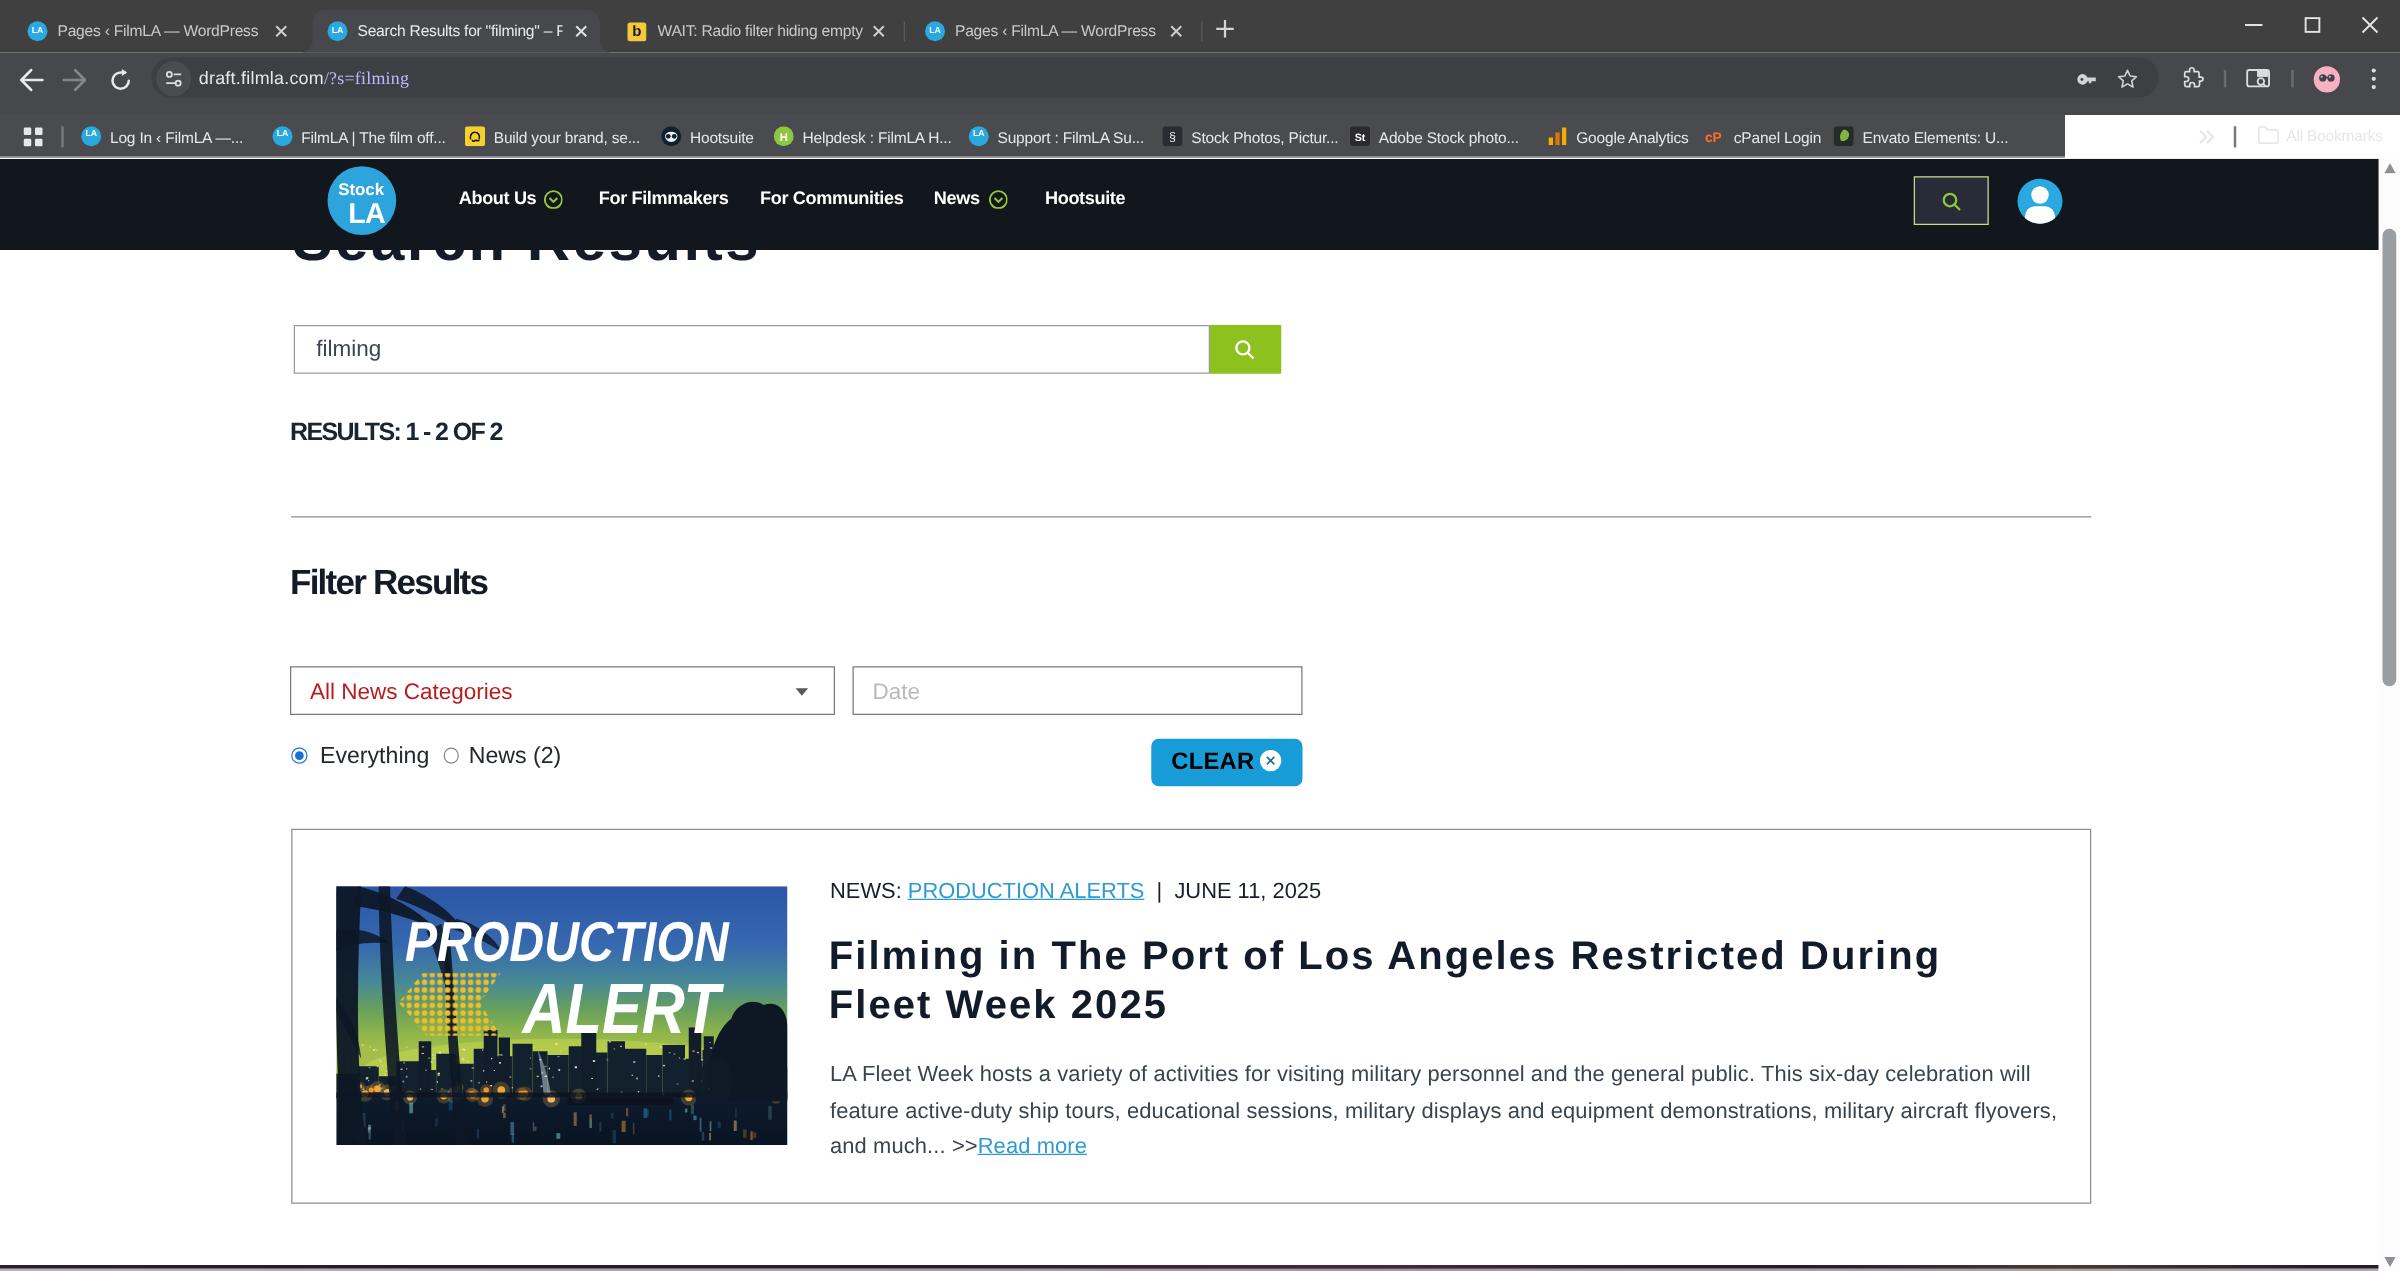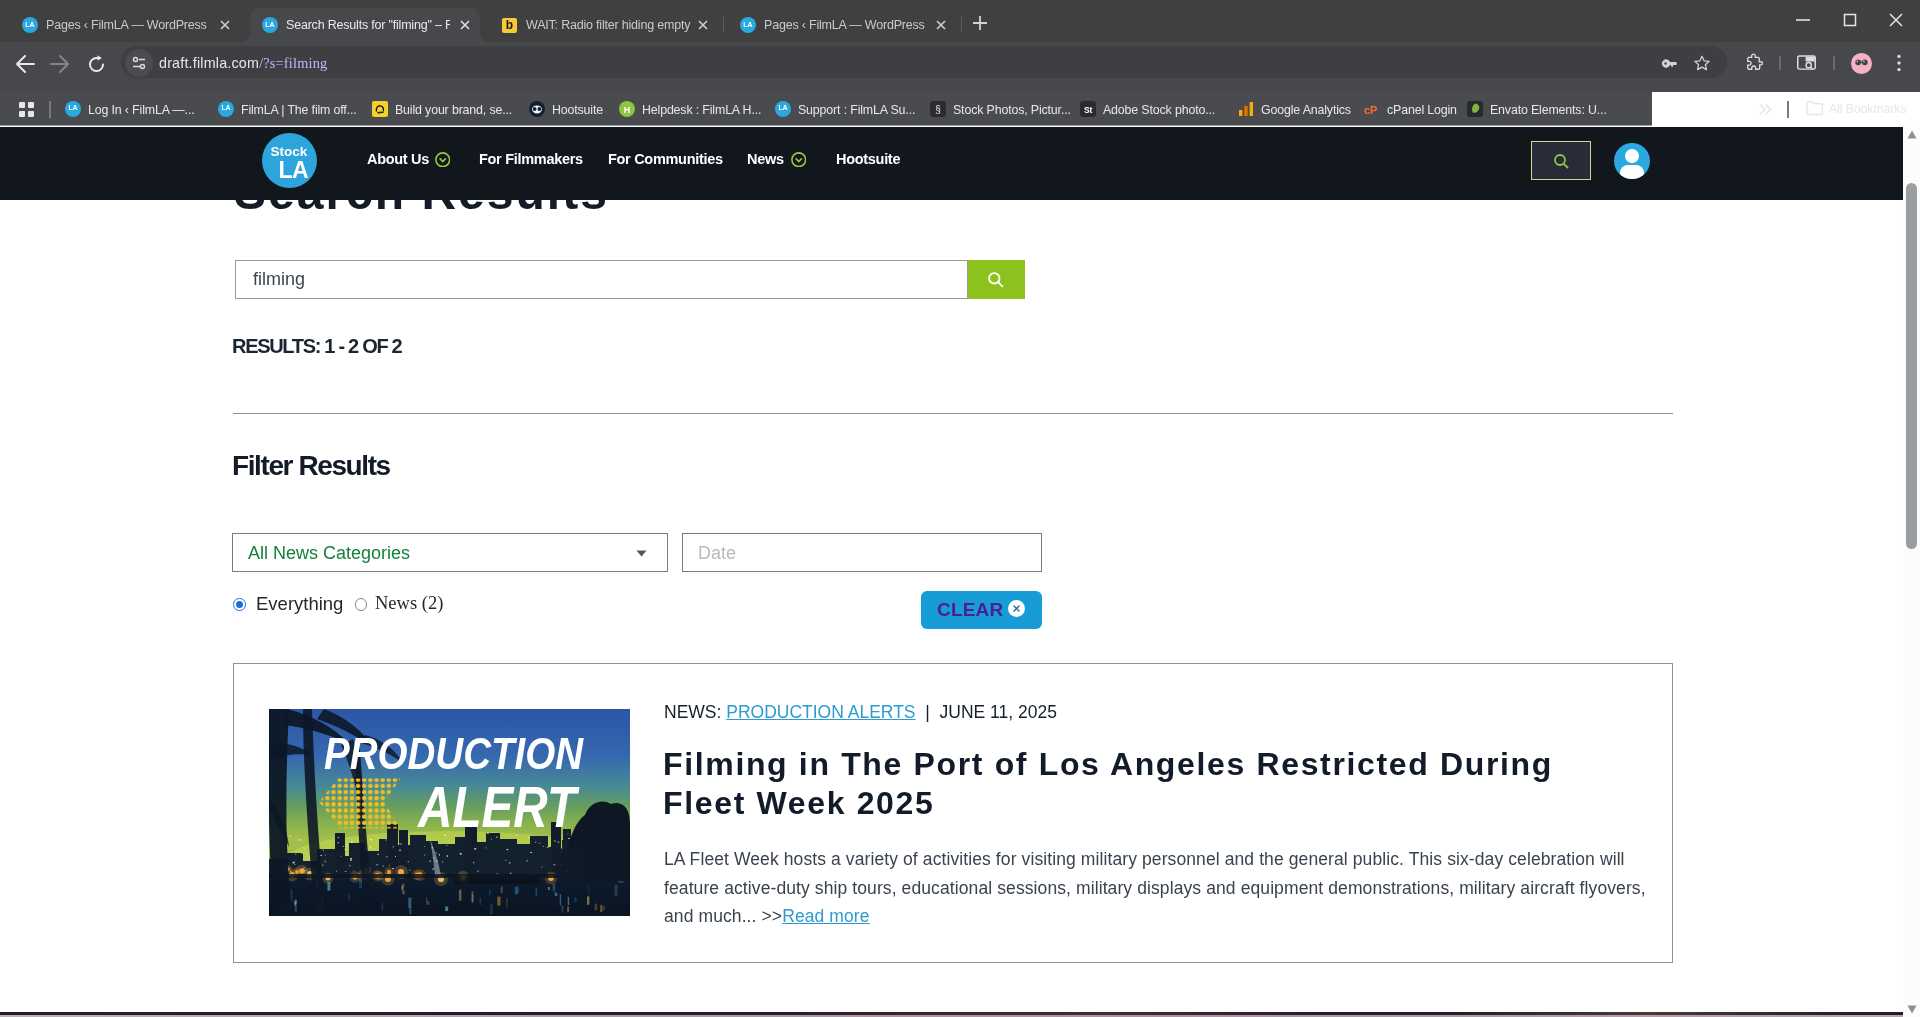--- a/index.html
+++ b/index.html
@@ -240,38 +240,38 @@
       </svg>
   </div>
 
   <div style="position:absolute;left:232px;top:208px;font-size:20px;font-weight:bold;color:#1b2531;letter-spacing:-1.3px;">RESULTS: 1 - 2 OF 2</div>
 
   <div style="position:absolute;left:233px;top:286px;width:1440px;height:1px;background:#8e8e94;"></div>
 
   <div style="position:absolute;left:232px;top:323px;font-size:28px;font-weight:bold;color:#121b26;letter-spacing:-1.4px;">Filter Results</div>
 
   <div style="position:absolute;left:232px;top:406px;width:436px;height:39px;border:1.5px solid #7a7b80;background:#fff;">
-    <div style="position:absolute;left:15px;top:9px;font-size:18px;color:#15803d;">All News Categories</div>
+    <div style="position:absolute;left:15px;top:9px;font-size:18px;color:#b91c1c;">All News Categories</div>
     <svg style="position:absolute;left:403px;top:16px;width:11px;height:8px;" viewBox="0 0 11 8">
         <path d="M0.5 0.5 L5.5 6.5 L10.5 0.5 Z" fill="#55585c"></path>
       </svg>
   </div>
 
   <div style="position:absolute;left:682px;top:406px;width:360px;height:39px;border:1.5px solid #7a7b80;background:#fff;">
     <div style="position:absolute;left:15px;top:9px;font-size:18px;color:#b9babc;">Date</div>
   </div>
 
   <div style="position:absolute;left:233px;top:471px;width:12.5px;height:12.5px;border-radius:50%;border:1.6px solid #2a76dd;background:#fff;"></div>
   <div style="position:absolute;left:235.8px;top:473.8px;width:7px;height:7px;border-radius:50%;background:#1a6fd4;"></div>
   <div style="position:absolute;left:256px;top:466px;font-size:18.5px;color:#23282e;">Everything</div>
   <div style="position:absolute;left:354.5px;top:471px;width:12.5px;height:12.5px;border-radius:50%;border:1.4px solid #85878a;"></div>
-  <div style="position:absolute;left:375px;top:466px;font-size:18.5px;color:#23282e;font-family:Liberation Serif, serif;">News (2)</div>
+  <div style="position:absolute;left:375px;top:466px;font-size:18.5px;color:#23282e;">News (2)</div>
 
   <div style="position:absolute;left:921px;top:464px;width:121px;height:38px;background:#189cd8;border-radius:6px;">
-    <div style="position:absolute;left:16px;top:8px;font-size:19px;font-weight:bold;color:#4c1d95;letter-spacing:0.2px;">CLEAR</div>
+    <div style="position:absolute;left:16px;top:8px;font-size:19px;font-weight:bold;color:#000000;letter-spacing:0.2px;">CLEAR</div>
     <div style="position:absolute;left:86.5px;top:9px;width:17px;height:17px;border-radius:50%;background:#fff;"></div>
     <svg style="position:absolute;left:90.5px;top:13px;width:9px;height:9px;" viewBox="0 0 9 9">
         <path d="M1.5 1.5 L7.5 7.5 M7.5 1.5 L1.5 7.5" stroke="#1b6e96" stroke-width="1.3"></path>
       </svg>
   </div>
 
   <div style="position:absolute;left:233px;top:536px;width:1440px;height:300px;border:1.5px solid #8e8e94;background:#fff;"></div>
   <div id="alertimg" style="position:absolute;left:269px;top:582px;width:361px;height:207px;"><svg width="361" height="207" viewBox="0 0 361 207">
         <defs>
 <linearGradient id="sky" x1="0" y1="0" x2="0" y2="1">

